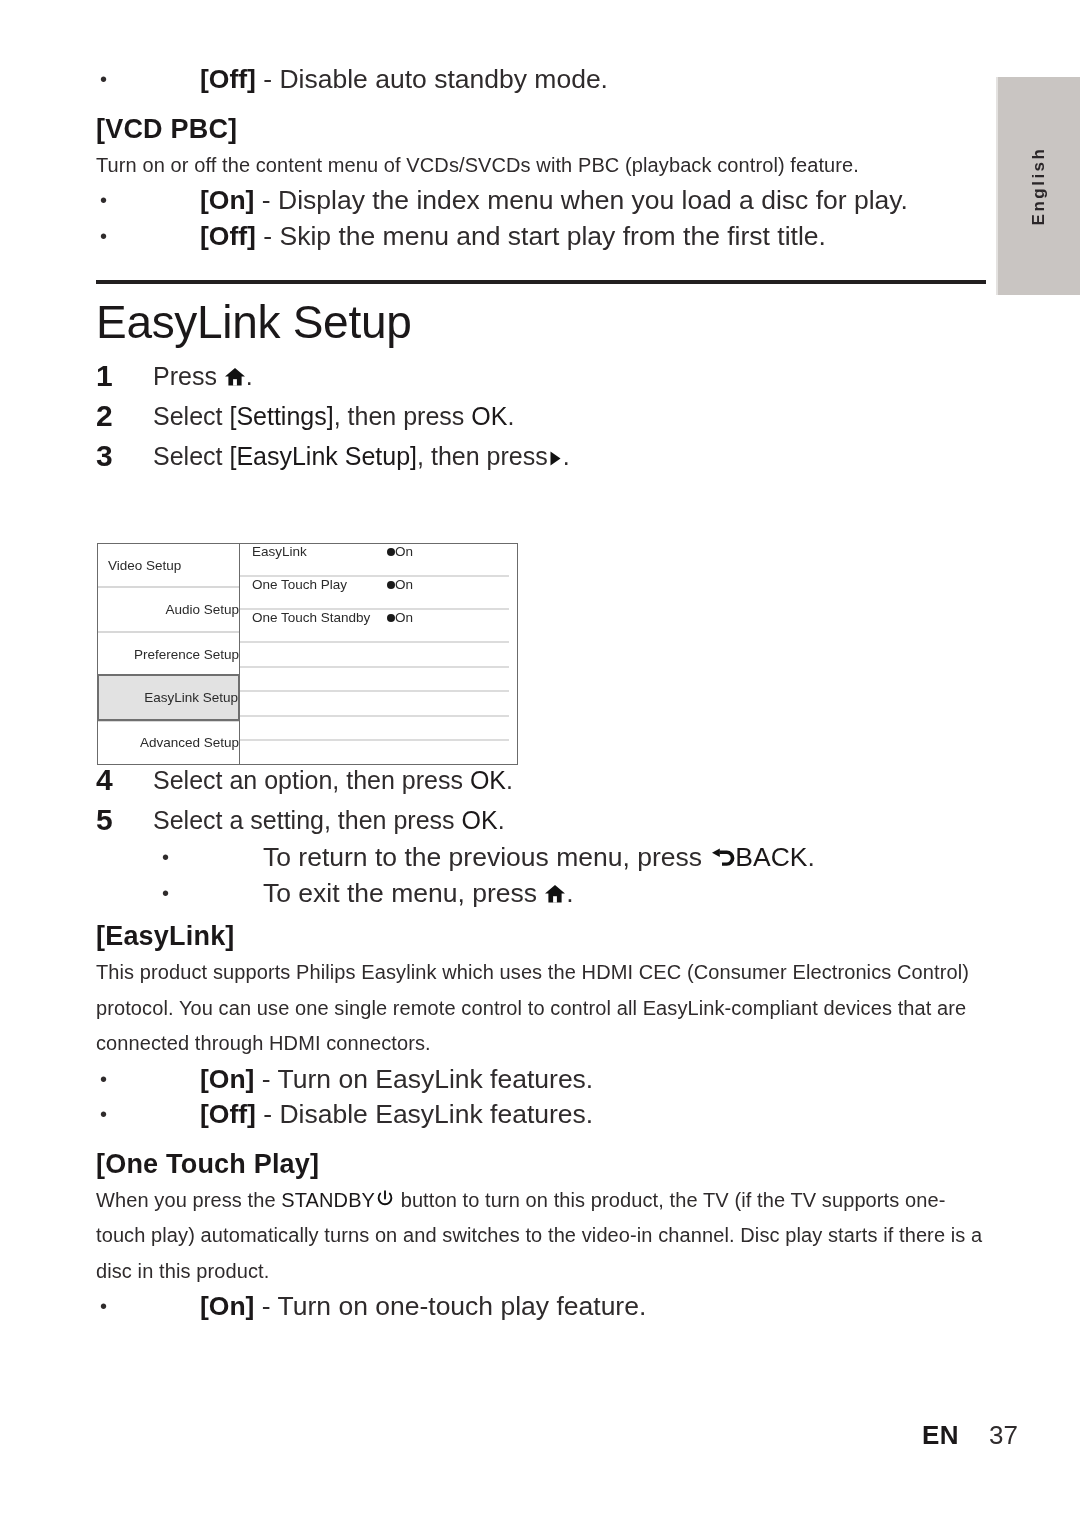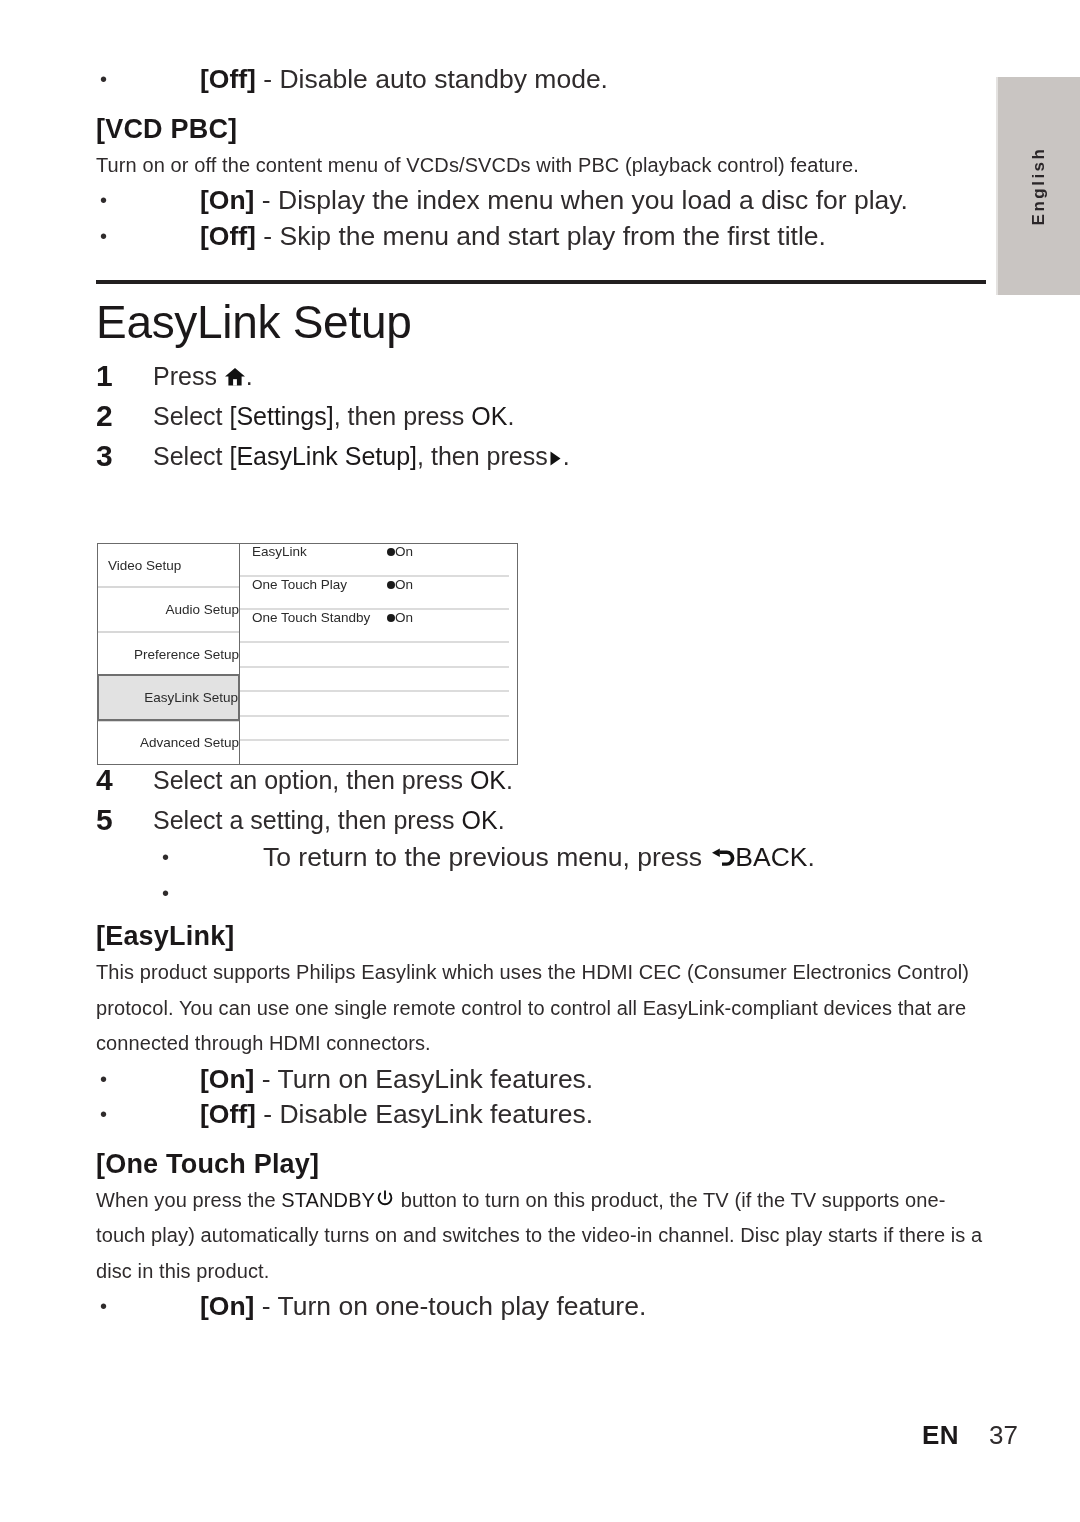--- a/index.html
+++ b/index.html
@@ -328,20 +328,24 @@
 
     <div class="bullet-row">
       <span class="bullet-dot indent2">•</span>
       <span class="bullet-text"><span>To return to the previous menu, press </span><span class="ico"><svg width="26" height="20" viewBox="0 0 26 20">
               <path d="M10.5 2.2 L10.5 6.0 L17.5 6.0 A4.2 4.2 0 0 1 17.5 14.4 L13.0 14.4 L13.0 17.8 L17.8 17.8 A7.6 7.6 0 0 0 17.8 2.6 L10.5 2.6 Z" fill="#111"></path>
               <path d="M10.8 0.6 L10.8 9.0 L3.0 4.8 Z" fill="#111"></path>
             </svg></span><span class="kbd">BACK</span><span>.</span></span>
     </div>
     <div class="bullet-row">
       <span class="bullet-dot indent2">•</span>
+      <span class="bullet-text"><span>To exit the menu, press </span><span class="ico"><svg width="22" height="20" viewBox="0 0 22 20">
+              <path d="M11 1 L21 9.6 L17.6 9.6 L17.6 18.6 L4.4 18.6 L4.4 9.6 L1 9.6 Z" fill="#111"></path>
+              <rect x="9.1" y="12.2" width="3.8" height="6.4" fill="#fff"></rect>
+            </svg></span><span>.</span></span>
     </div>
 
     <div class="spacer-xs"></div>
 
     <p class="sub-head">[EasyLink]</p>
     <p class="body-text para">This product supports Philips Easylink which uses the HDMI CEC (Consumer Electronics Control) protocol. You can use one single remote control to control all EasyLink-compliant devices that are connected through HDMI connectors.</p>
 
     <div class="bullet-row">
       <span class="bullet-dot">•</span>
       <span class="bullet-text"><span class="opt">[On]</span><span> - Turn on EasyLink features.</span></span>

